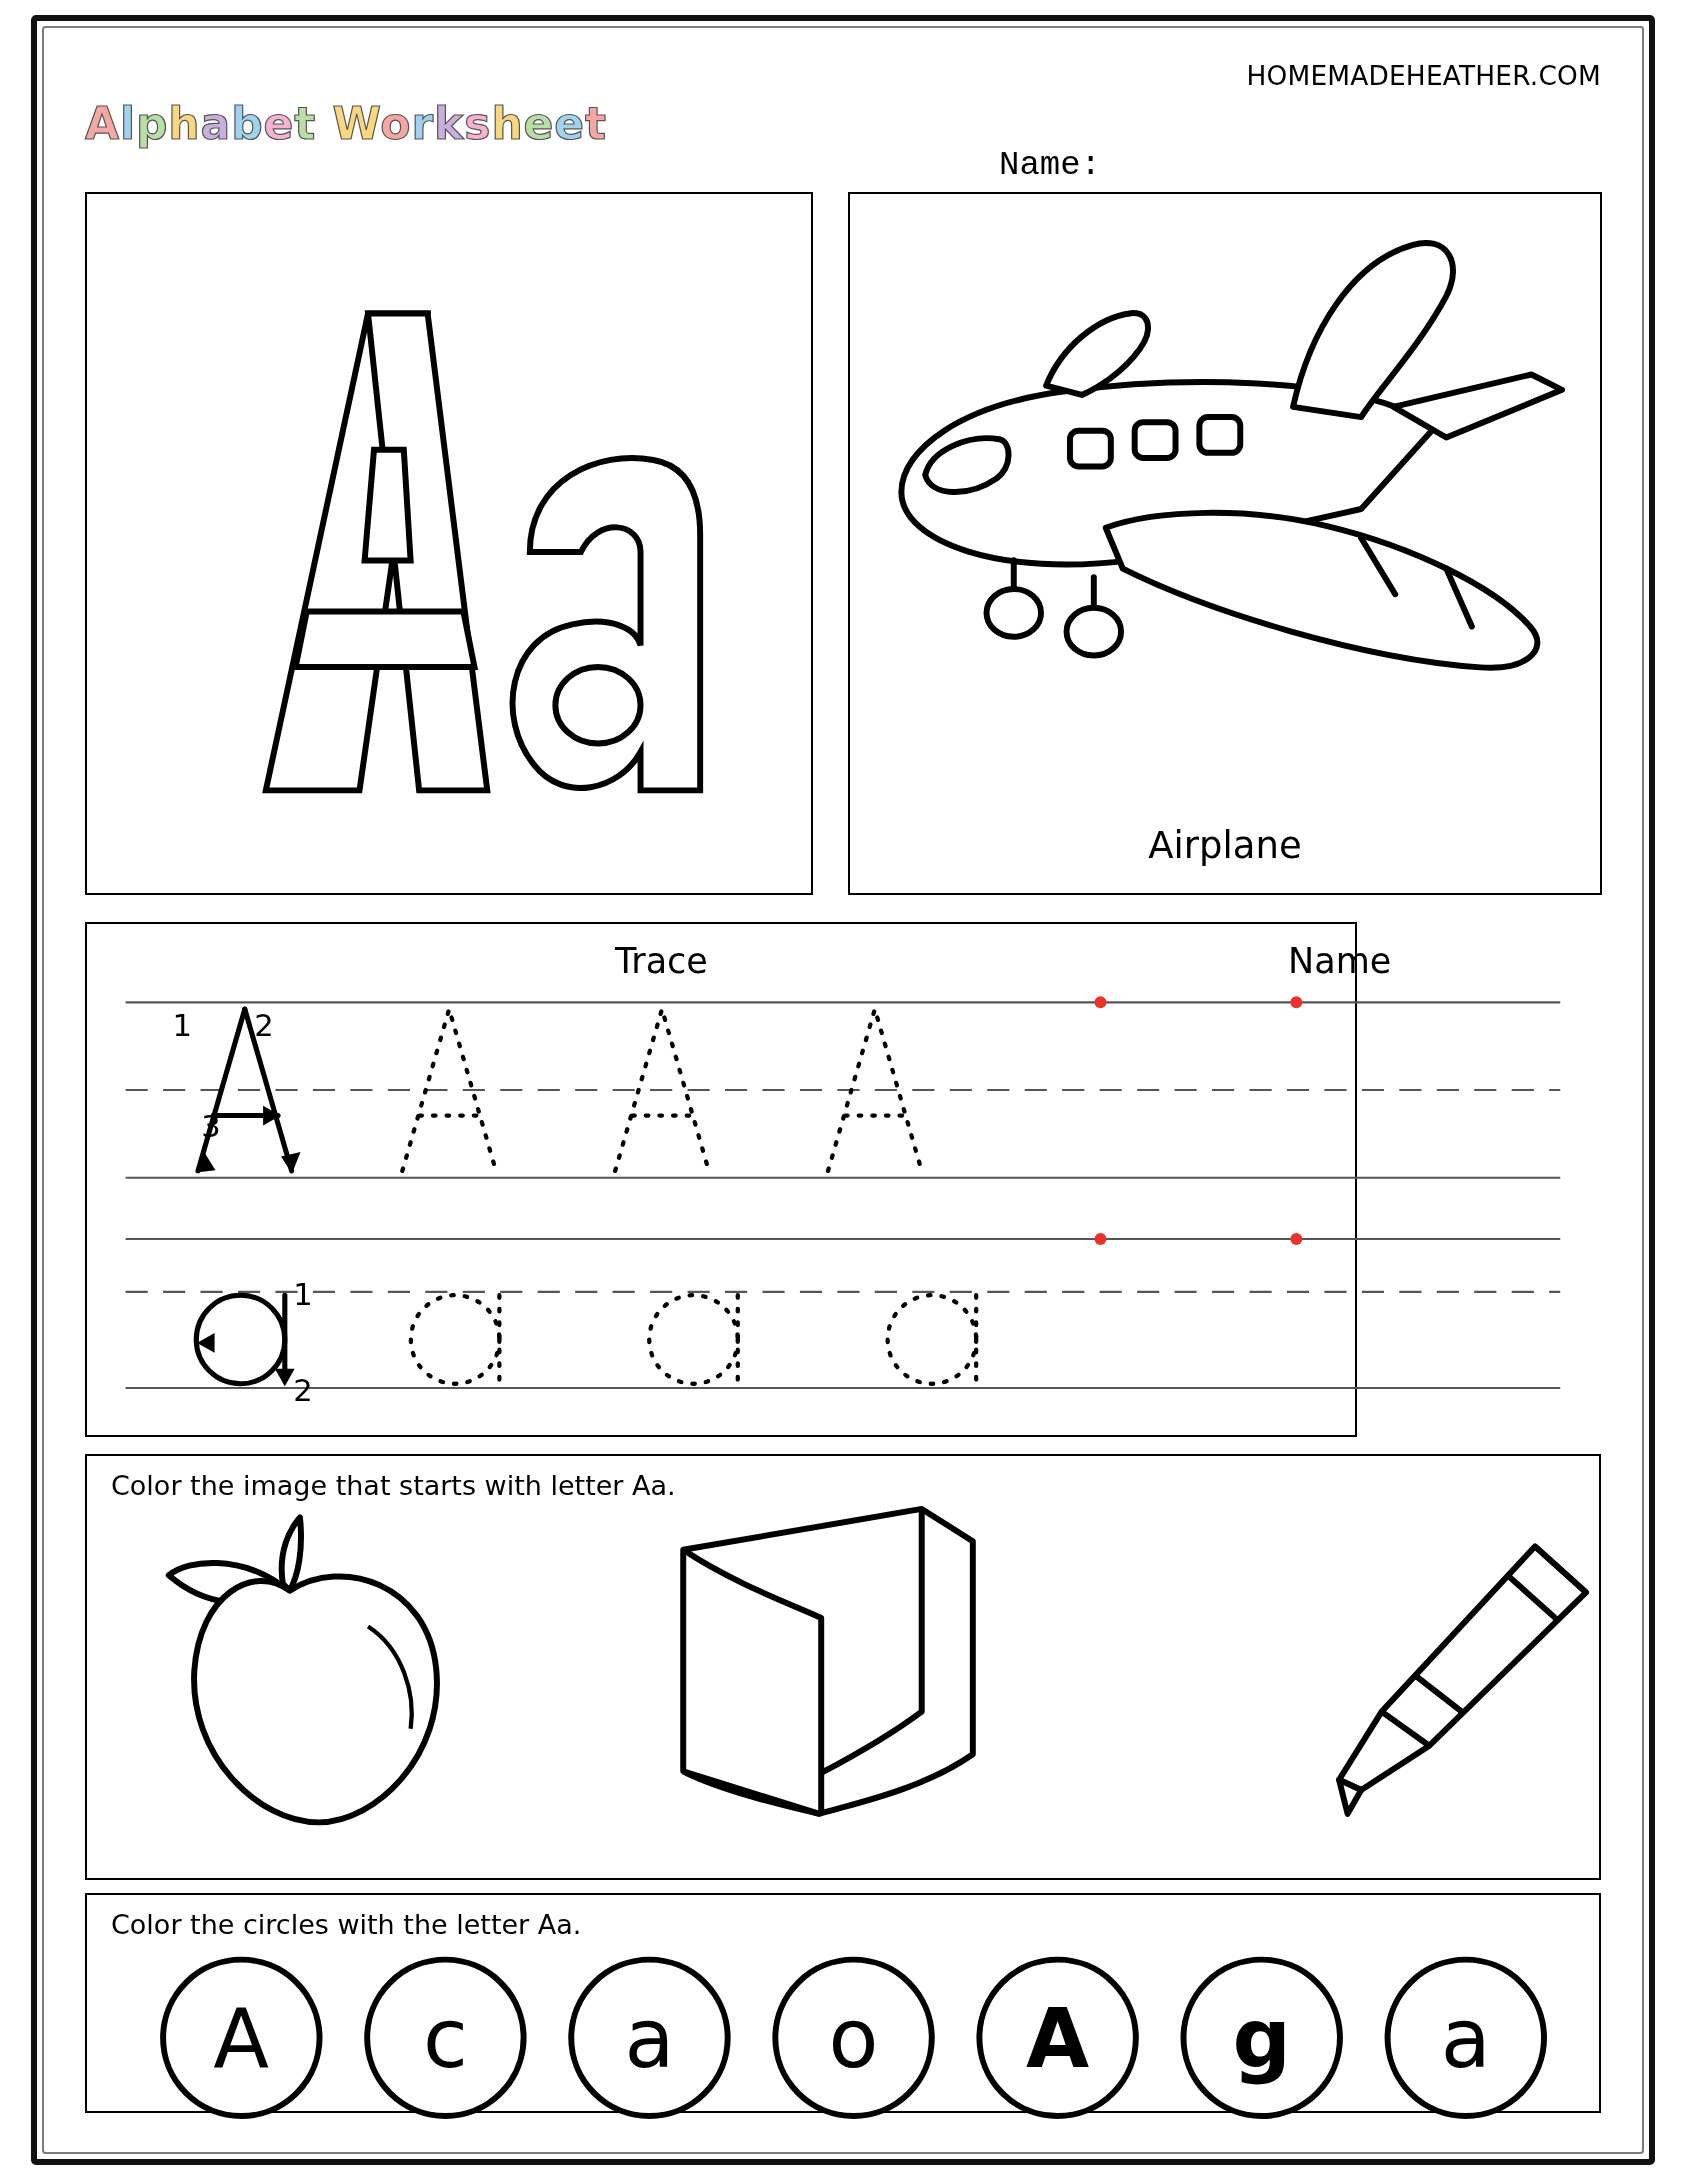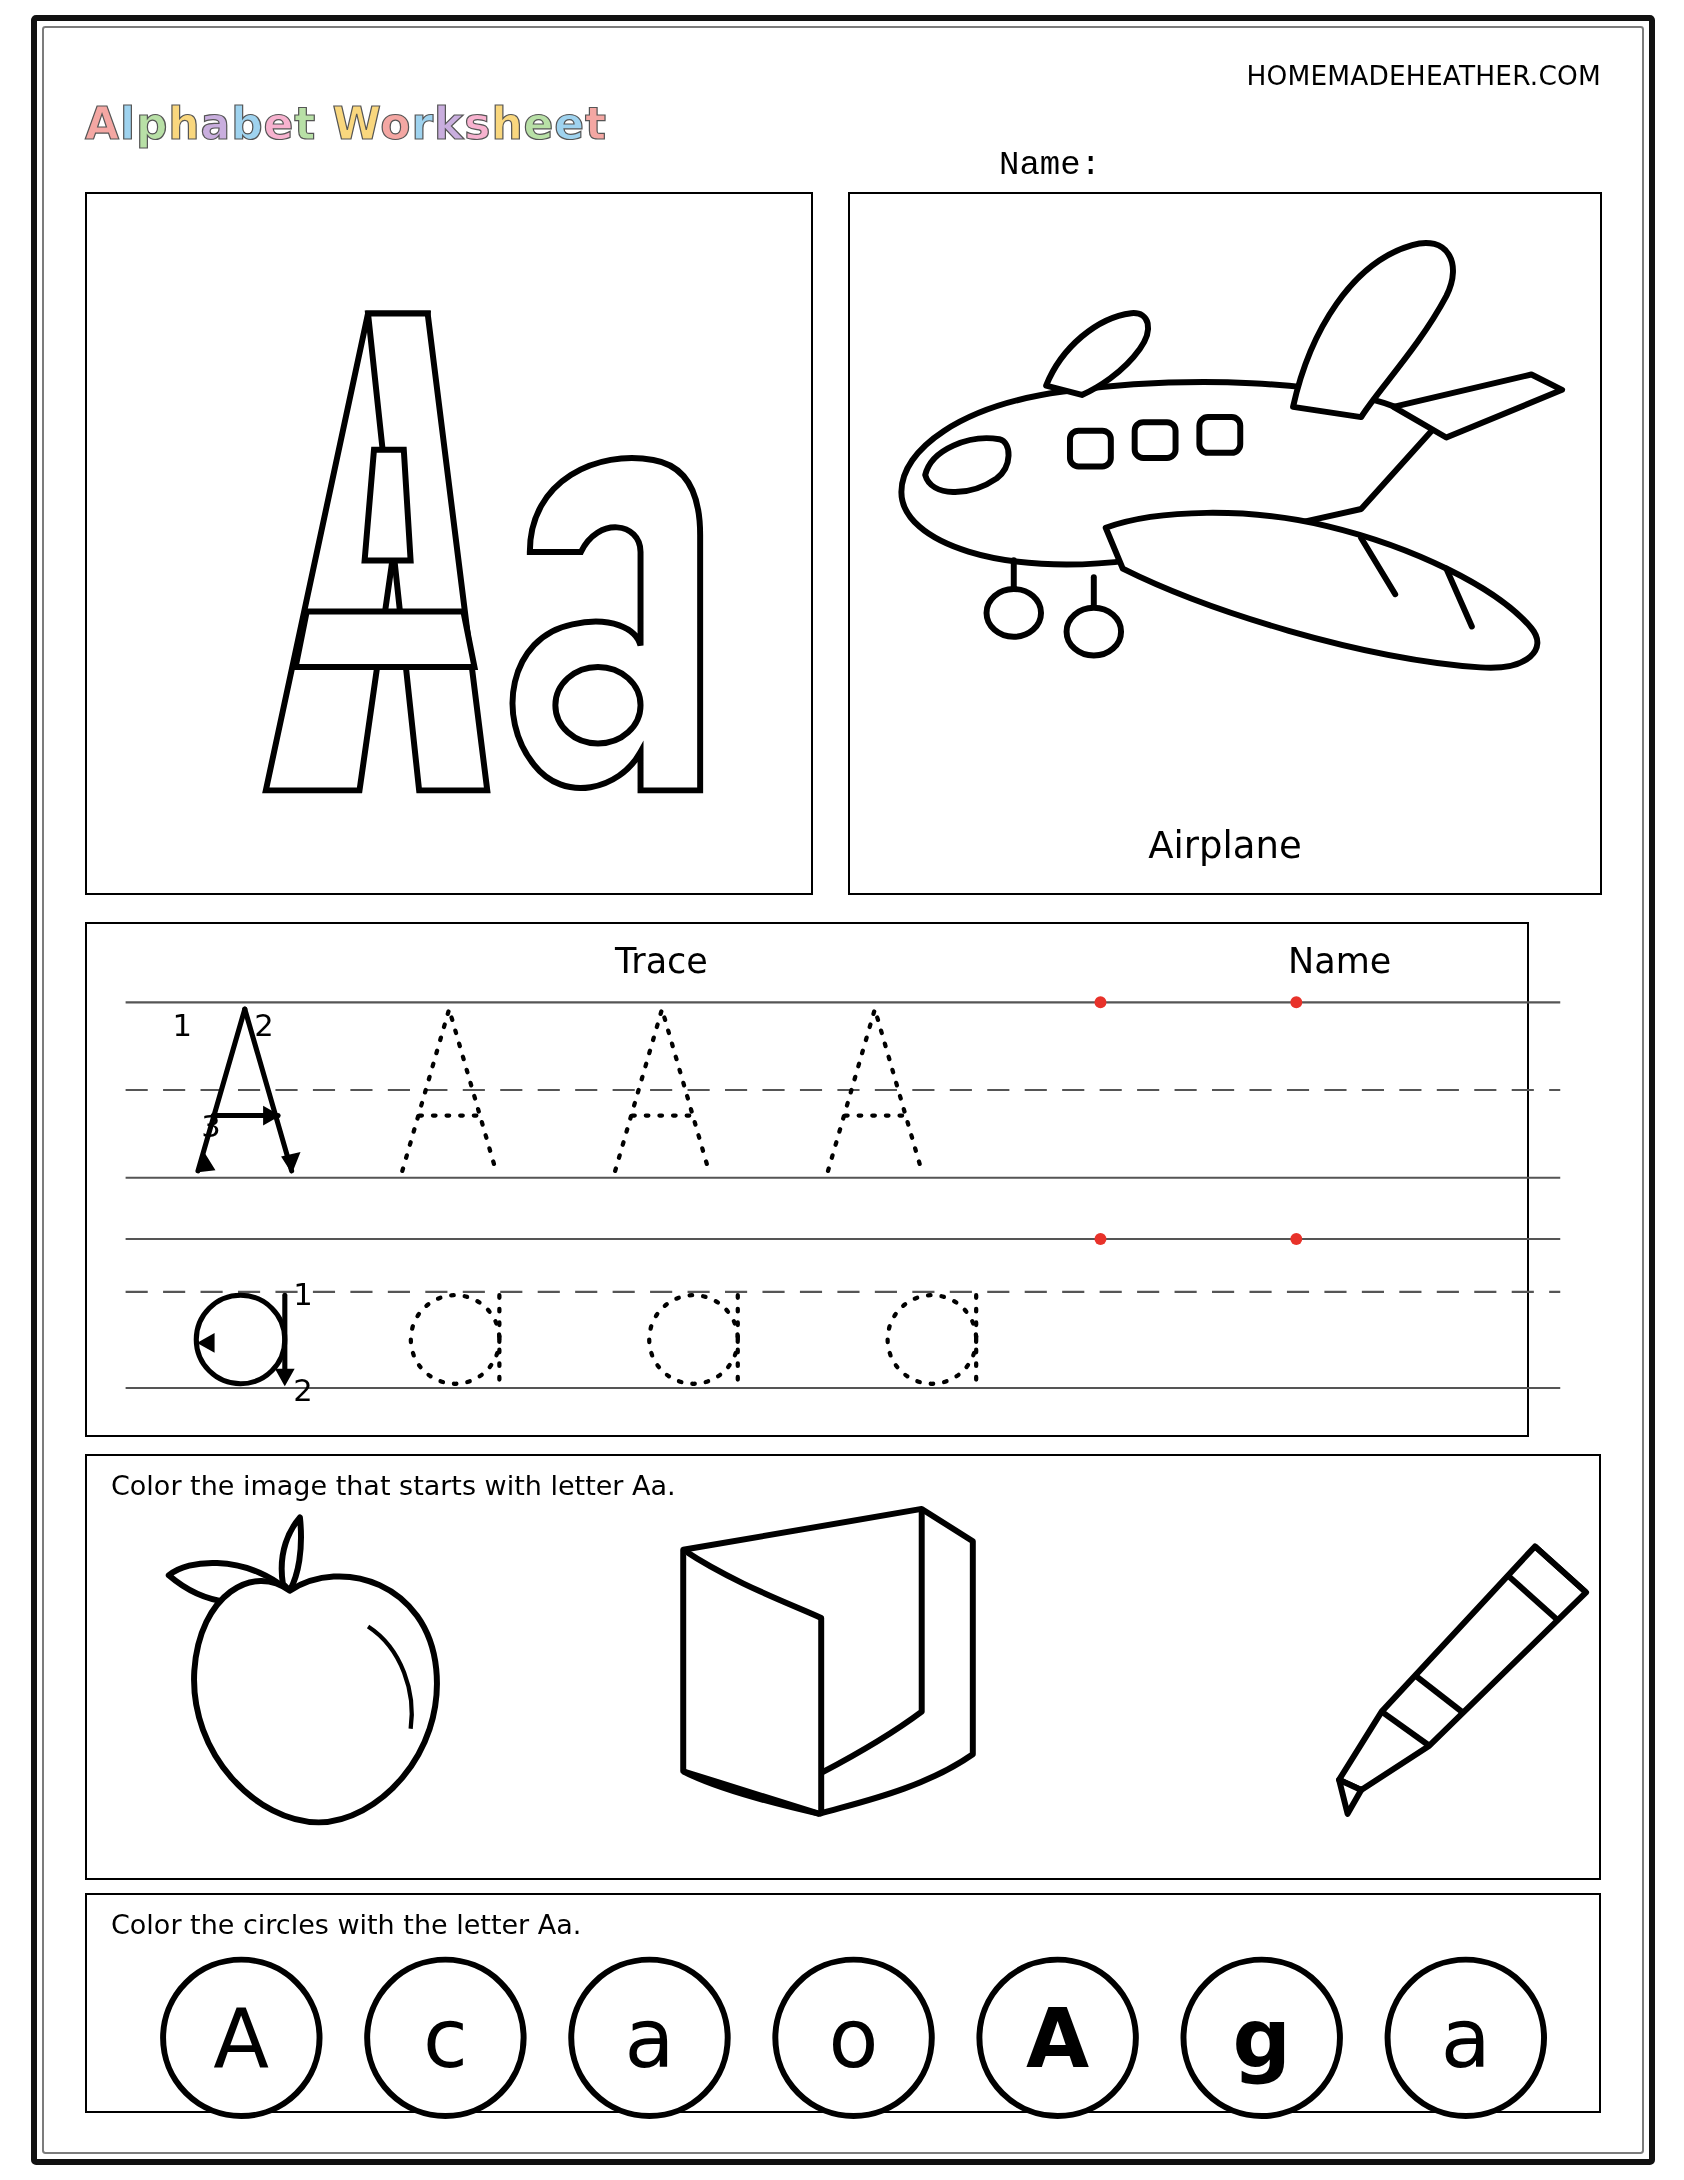--- a/index.html
+++ b/index.html
@@ -92,21 +92,21 @@
   
   .box {
     position: absolute;
     border: 2.6px solid #000;
     box-sizing: border-box;
     background: #fff;
   }
 
   #letter-box  { left: 85px;  top: 192px;  width: 728px;  height: 703px; }
   #picture-box { left: 848px;  top: 192px;  width: 754px;  height: 703px; }
-  #trace-box   { left: 85px;  top: 922px; width: 1444px; height: 515px; }
+  #trace-box   { left: 85px;  top: 922px; width: 1272px; height: 515px; }
   #color-box   { left: 85px;  top: 1454px; width: 1516px; height: 426px; }
   #circle-box  { left: 85px;  top: 1893px; width: 1516px; height: 220px; }
 
   .word-label {
     position: absolute;
     left: 0; right: 0;
     bottom: 25.6px;
     text-align: center;
     font-size: 37px;
     font-family: "DejaVu Sans", sans-serif;

